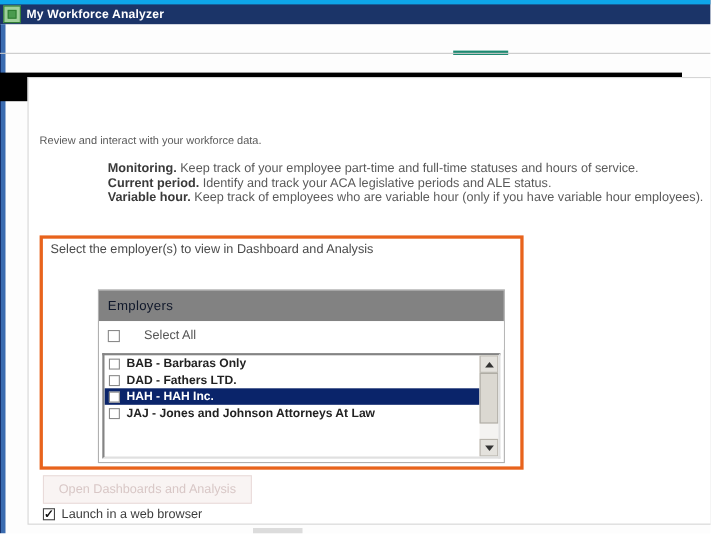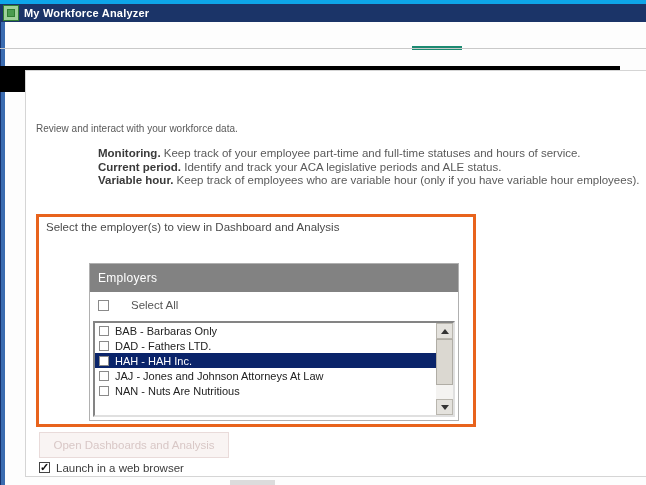--- a/index.html
+++ b/index.html
@@ -28,31 +28,31 @@
   .intro{position:absolute;left:10px;top:52px;font-size:10px;color:#5a5a5a;}
   .features{position:absolute;left:60px;top:76px;font-size:11.5px;color:#5a5a5a;line-height:13.5px;margin-left:12px;}
   .features .term{font-weight:bold;color:#3a3a3a;}
 
   
   .orange-box{position:absolute;left:10px;top:143px;width:440px;height:213px;border:3px solid #e8631c;box-sizing:border-box;background:#ffffff;}
   .select-label{position:absolute;left:7px;top:4px;font-size:11.5px;color:#4a4a4a;}
 
   
   .employers{position:absolute;left:50px;top:46px;width:370px;height:158px;border:1px solid #b0b0b0;box-sizing:border-box;background:#ffffff;}
-  .employers-header{height:28px;background:#828282;color:#ffffff;font-size:12px;display:flex;align-items:center;padding-left:8px;letter-spacing:.3px;}
+  .employers-header{height:28px;background:#828282;color:#0f172a;font-size:12px;display:flex;align-items:center;padding-left:8px;letter-spacing:.3px;}
   .selectall-row{height:26px;display:flex;align-items:center;padding-left:8px;background:#ffffff;gap:16px;}
   .selectall-row .lbl{font-size:11.5px;color:#555555;margin-left:6px;}
 
   .cb{display:inline-block;width:11px;height:11px;background:#ffffff;border:1px solid #8a8a8a;box-sizing:border-box;position:relative;flex:0 0 auto;}
   .cb.dark{border-color:#444444;}
   .cb.checked::after{content:"\2713";position:absolute;left:0px;top:-2px;font-size:11px;font-weight:bold;color:#111111;}
 
   
   .listbox{position:absolute;left:3px;top:57px;width:362px;height:96px;border:2px solid;border-color:#848484 #e0e0e0 #e0e0e0 #848484;box-sizing:border-box;background:#ffffff;overflow:hidden;}
-  .list-rows{position:absolute;left:0;top:0;right:17px;bottom:0;}
+  .list-rows{position:absolute;left:0;top:0;right:17px;bottom:0;font-weight:bold;}
   .list-row{height:15px;display:flex;align-items:center;padding-left:4px;font-size:11px;color:#222222;white-space:nowrap;}
   .list-row .cb{width:10px;height:10px;margin-right:6px;}
   .list-row.selected{background:#0a246a;color:#ffffff;}
 
   
   .scrollbar{position:absolute;right:0;top:0;width:17px;bottom:0;background:#f4f3f1;}
   .sb-btn{position:absolute;left:0;width:17px;height:16px;background:#e4e2dd;border:1px solid #b9b6ae;box-sizing:border-box;display:flex;align-items:center;justify-content:center;}
   .sb-up{top:0;}
   .sb-down{bottom:0;}
   .tri-up{width:0;height:0;border-left:4px solid transparent;border-right:4px solid transparent;border-bottom:5px solid #333333;}
@@ -118,24 +118,20 @@
                 <span>DAD - Fathers LTD.</span>
               </div>
             <div class="list-row selected">
                 <span class="cb"></span>
                 <span>HAH - HAH Inc.</span>
               </div>
             <div class="list-row">
                 <span class="cb"></span>
                 <span>JAJ - Jones and Johnson Attorneys At Law</span>
               </div>
-            <div class="list-row">
-                <span class="cb"></span>
-                <span>NAN - Nuts Are Nutritious</span>
-              </div>
           </div>
           <div class="scrollbar">
             <div class="sb-btn sb-up">
                 <span class="tri-up"></span>
               </div>
             <div class="sb-thumb"></div>
             <div class="sb-btn sb-down">
                 <span class="tri-down"></span>
               </div>
           </div>

